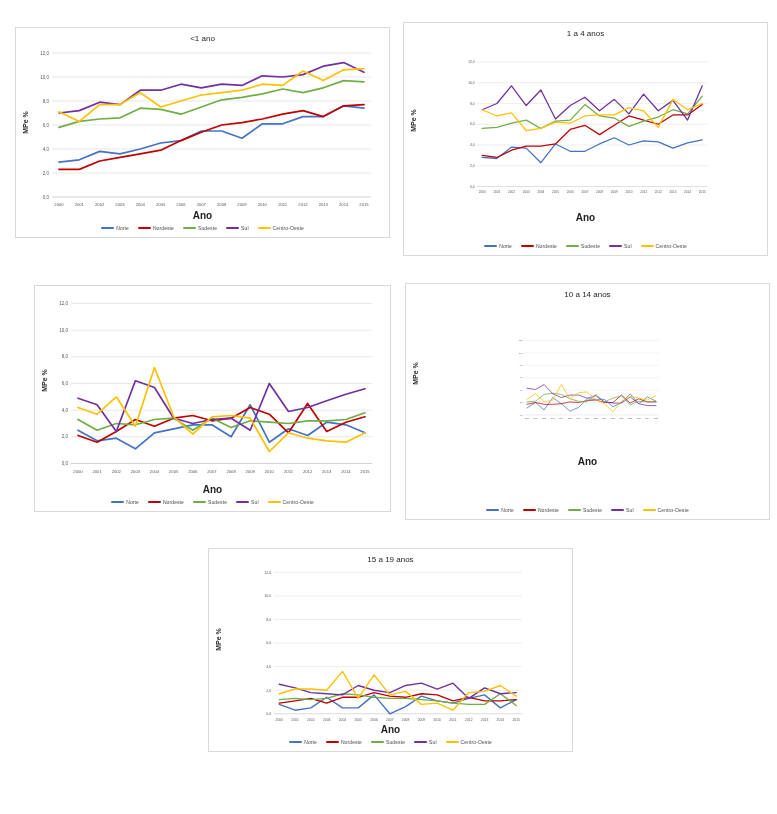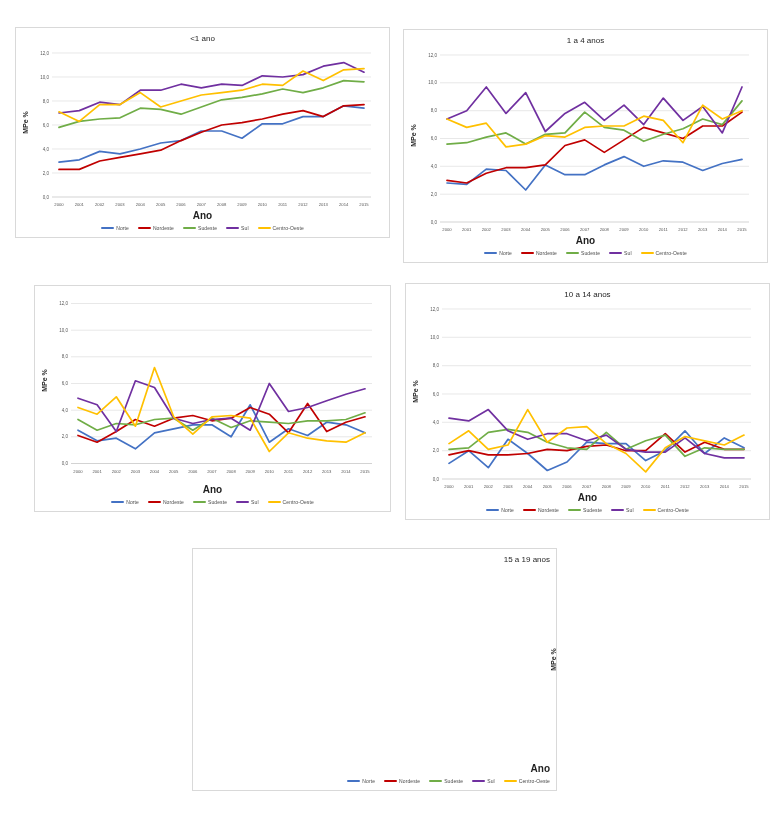--- a/index.html
+++ b/index.html
@@ -4,24 +4,24 @@
 <style>
   * { margin:0; padding:0; box-sizing:border-box; }
   html, body { background:#ffffff; font-family:"Liberation Sans", sans-serif; }
   .page { position:relative; width:777px; height:814px; background:#ffffff; overflow:hidden; }
 
   figure.chart {
     position:absolute; background:#ffffff; border:1px solid #d9d9d9;
     display:flex; flex-direction:column; padding:2px 6px 3px;
   }
   #chart-0 { left:15px;  top:27px;  width:375px; height:211px; }
-  #chart-1 { left:403px; top:29px;  width:365px; height:234px; }
+  #chart-1 { left:403px; top:22px;  width:365px; height:234px;gap:16px; }
   #chart-2 { left:34px;  top:285px; width:357px; height:227px; }
-  #chart-3 { left:405px; top:283px; width:365px; height:237px; }
-  #chart-4 { left:192px; top:548px; width:365px; height:243px;align-items:flex-end; }
+  #chart-3 { left:405px; top:283px; width:365px; height:237px;gap:36px; }
+  #chart-4 { left:208px; top:548px; width:365px; height:204px; }
 
   .chart-title { font-size:8px; font-weight:normal; color:#1f1f1f; text-align:center; padding:4px 0 2px; }
   .plot-wrap { flex:1 1 auto; position:relative; min-height:0; }
   svg.plot { position:absolute; left:0; top:0; width:100%; height:100%; display:block; }
   .ylabel-box { position:absolute; left:-3px; top:0; bottom:12px; width:12px;
                 display:flex; align-items:center; justify-content:center; pointer-events:none; }
   .ylabel-box span { transform:rotate(-90deg); white-space:nowrap; font-size:7px; font-weight:bold; color:#1f1f1f; }
   .xlabel { text-align:center; font-size:10px; font-weight:bold; color:#1f1f1f; height:11px; line-height:10px; }
   .legend { display:flex; justify-content:center; align-items:center; gap:9px; height:12px; }
   .legend-item { display:flex; align-items:center; gap:2px; }

